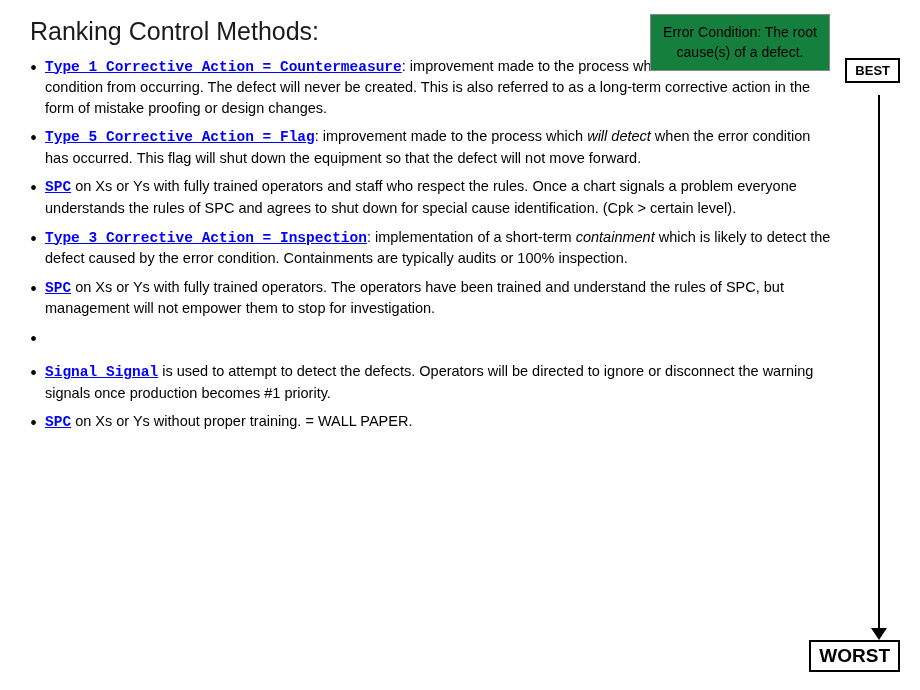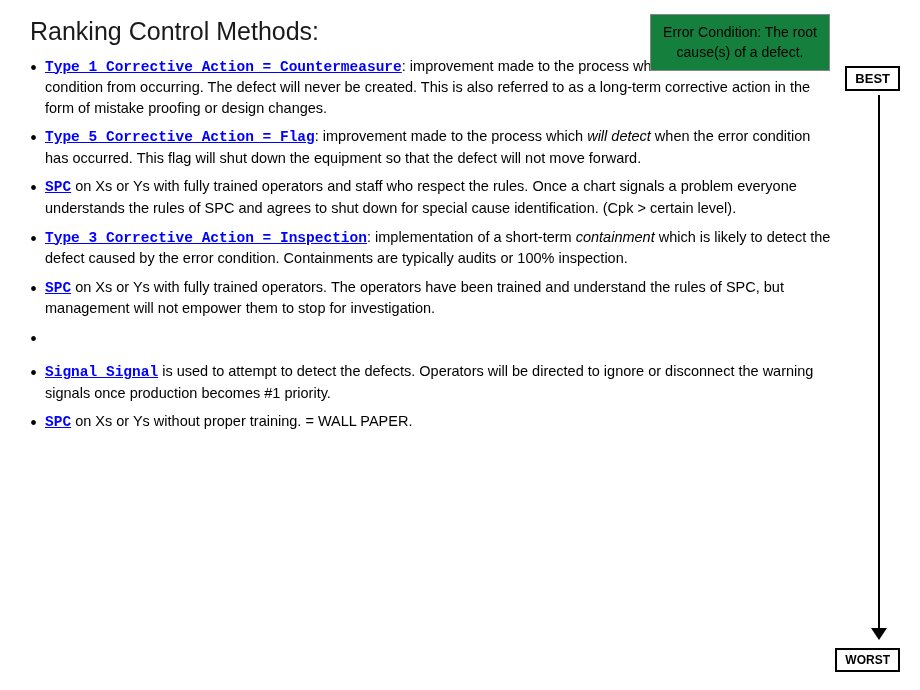--- a/index.html
+++ b/index.html
@@ -39,36 +39,36 @@
       padding: 8px 12px;
       font-size: 14px;
       text-align: center;
       max-width: 180px;
       line-height: 1.4;
       font-family: Arial, Helvetica, sans-serif;
     }
 
     .best-label {
       position: absolute;
-      top: 66px;
+      top: 58px;
       right: 20px;
       border: 2px solid #000;
       padding: 3px 8px;
       font-size: 13px;
       font-family: Arial, Helvetica, sans-serif;
       font-weight: 600;
     }
 
     .worst-label {
       position: absolute;
       bottom: 18px;
       right: 20px;
       border: 2px solid #000;
       padding: 3px 8px;
-      font-size: 12px;
+      font-size: 19px;
       font-family: Arial, Helvetica, sans-serif;
       font-weight: 600;
     }
 
     .arrow-line {
       position: absolute;
       top: 95px;
       right: 40px;
       width: 2px;
       height: 535px;

